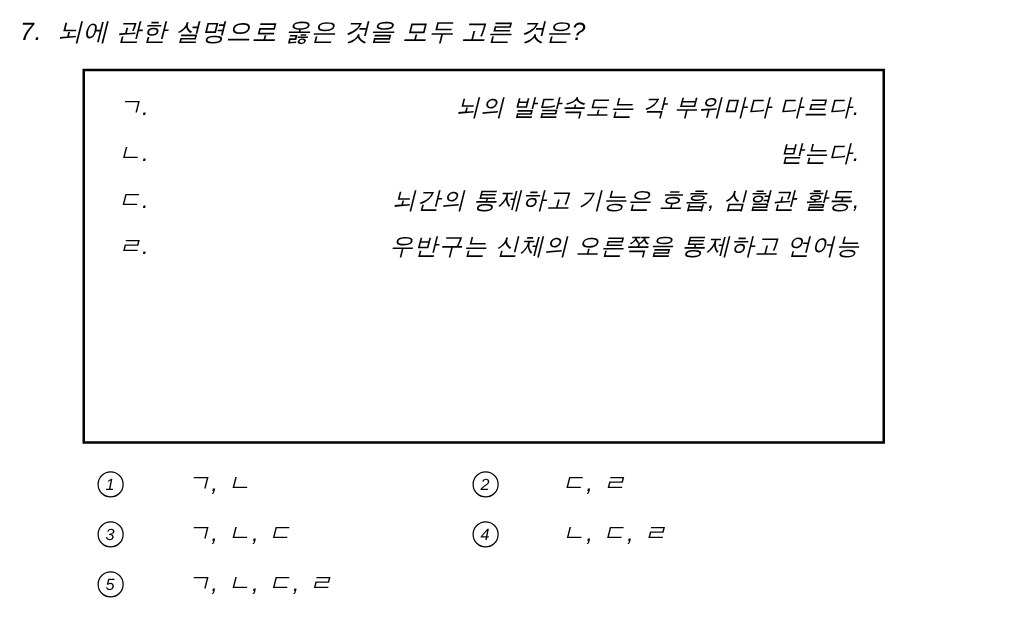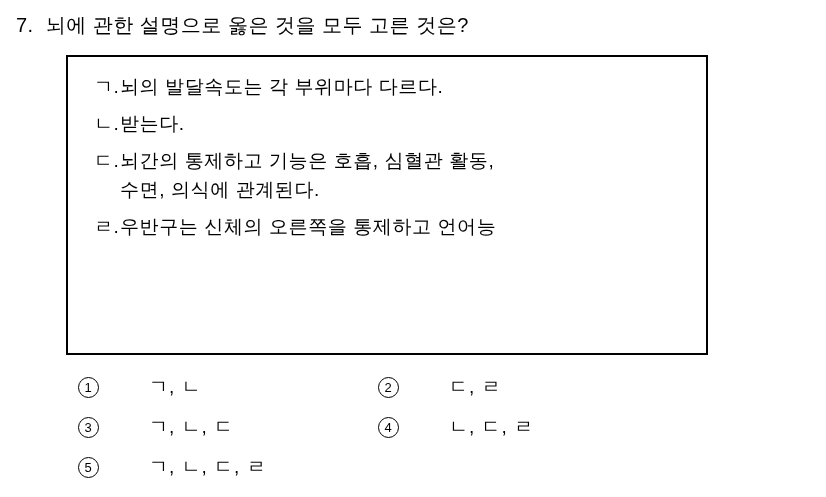--- a/index.html
+++ b/index.html
@@ -13,20 +13,21 @@
     font-family: "Liberation Sans", sans-serif;
     color: #000000;
     position: relative;
     overflow: hidden;
   }
   .page {
     position: relative;
     width: 826px;
     height: 389px;
     box-sizing: border-box;
+    font-style: italic;
   }
 
   
   .question-stem {
     position: absolute;
     left: 16px;
     top: 12px;
     font-size: 20px;
     letter-spacing: 0.5px;
     white-space: nowrap;
@@ -67,20 +68,21 @@
     text-align: left;
     padding-left: 8px;
     box-sizing: border-box;
   }
   .statement-body {
     flex: 1 1 auto;
   }
   .statement-line {
     display: block;
     white-space: nowrap;
+    text-align: right;
   }
 
   
   .choices {
     position: absolute;
     left: 78px;
     top: 374px;
     width: 700px;
   }
   .choice-row {
@@ -137,21 +139,20 @@
       <span class="statement-marker">ㄴ.</span>
       <span class="statement-body">
         <span class="statement-line">받는다.</span>
       </span>
     </div>
 
     <div class="statement">
       <span class="statement-marker">ㄷ.</span>
       <span class="statement-body">
         <span class="statement-line">뇌간의 통제하고 기능은 호흡, 심혈관 활동,</span>
-        <span class="statement-line">수면, 의식에 관계된다.</span>
       </span>
     </div>
 
     <div class="statement">
       <span class="statement-marker">ㄹ.</span>
       <span class="statement-body">
         <span class="statement-line">우반구는 신체의 오른쪽을 통제하고 언어능</span>
       </span>
     </div>
 

